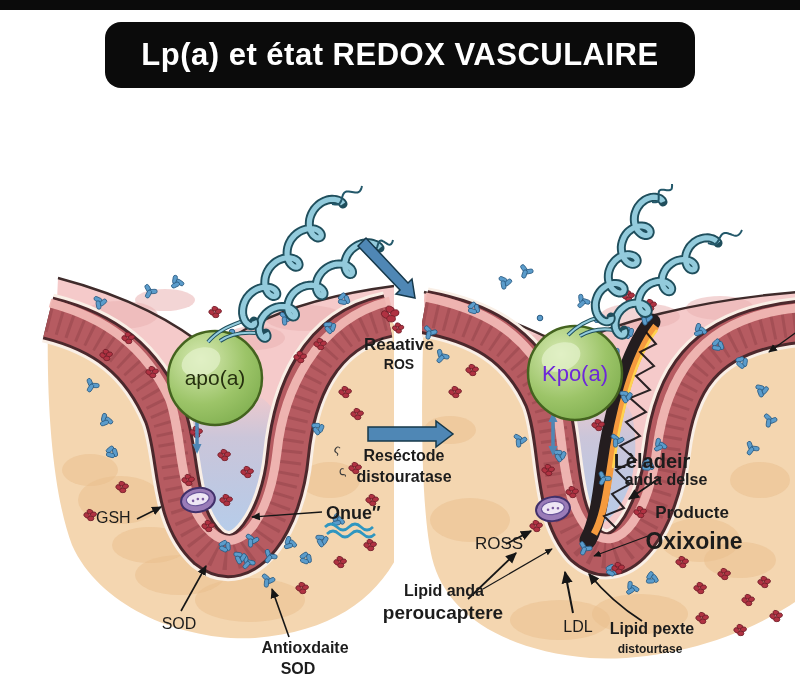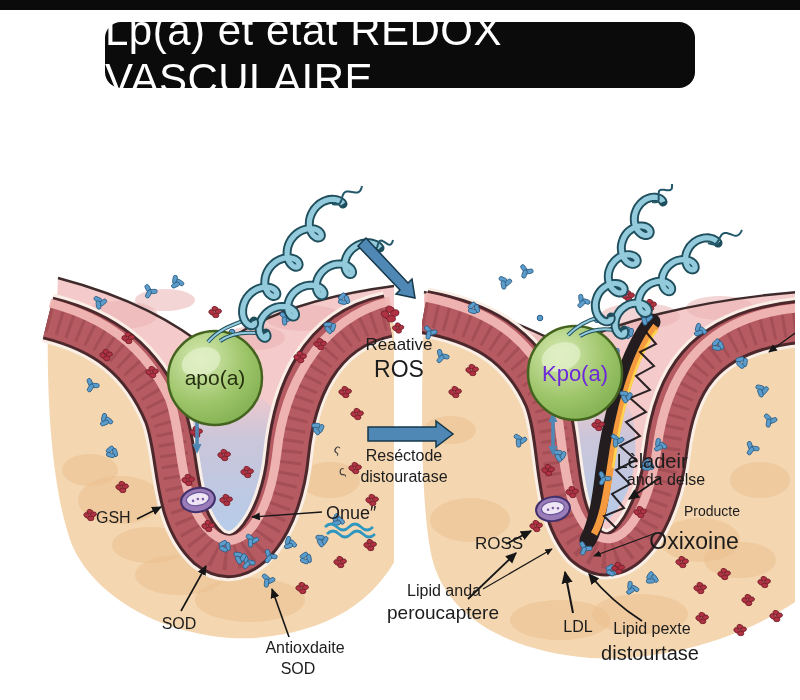--- a/index.html
+++ b/index.html
@@ -1,26 +1,26 @@
 <!DOCTYPE html>
 <html><head>
 <meta charset="utf-8">
 <style>
   html,body{margin:0;padding:0;background:#fff;}
   #stage{position:relative;width:800px;height:700px;background:#fff;overflow:hidden;
          font-family:"Liberation Sans",sans-serif;}
   #topbar{position:absolute;left:0;top:0;width:800px;height:10px;background:#0b0b0b;}
   #banner{position:absolute;left:105px;top:22px;width:590px;height:66px;background:#0b0b0b;
           border-radius:16px;display:flex;align-items:center;justify-content:center;}
-  #banner .t{color:#fff;font-size:42px;font-weight:400;letter-spacing:.5px;}
+  #banner .t{color:#fff;font-size:31px;font-weight:700;letter-spacing:.5px;}
   svg{position:absolute;left:0;top:0;}
   .lbl{position:absolute;color:#1c1c1c;white-space:nowrap;line-height:1.05;}
   .c{transform:translateX(-50%);text-align:center;}
   .b{font-weight:400;}
-  .m{font-weight:400;}
+  .m{font-weight:700;}
 </style>
 </head>
 <body>
 
 <div id="stage">
   <div id="topbar"></div>
 
   <svg id="art" width="800" height="700" viewBox="0 0 800 700">
       <defs>
         <marker id="mk" viewBox="0 0 10 10" refX="8" refY="5" markerWidth="7" markerHeight="7" orient="auto-start-reverse">
@@ -457,35 +457,35 @@
           <polygon points="368,427 436,427 436,421 453,434 436,447 436,441 368,441" fill="#4f87b5" stroke="#16384a" stroke-width="1.5"></polygon>
         </g>
       </g>
     </svg>
 
   <div id="banner">
     <span class="t">Lp(a) et état REDOX VASCULAIRE</span>
   </div>
 
   <div class="lbl c m" style="left:399px;top:336px;font-size:17px">Réaative</div>
-  <div class="lbl c m" style="left:399px;top:357px;font-size:23px">ROS</div>
+  <div class="lbl c m" style="left:399px;top:357px;font-size:14px">ROS</div>
   <div class="lbl c m" style="left:404px;top:448px;font-size:16px">Reséctode</div>
   <div class="lbl c m" style="left:404px;top:469px;font-size:16px">distouratase</div>
 
   <div class="lbl c b" style="left:215px;top:367px;font-size:21px;color:#26300f">apo(a)</div>
   <div class="lbl b" style="left:96px;top:510px;font-size:16px">GSH</div>
   <div class="lbl m" style="left:326px;top:504px;font-size:18px">Onue″</div>
   <div class="lbl c b" style="left:179px;top:616px;font-size:16px">SOD</div>
   <div class="lbl c m" style="left:305px;top:640px;font-size:16px">Antioxdaite</div>
   <div class="lbl c m" style="left:298px;top:661px;font-size:16px">SOD</div>
 
   <div class="lbl c b" style="left:575px;top:362px;font-size:22px;color:#6d28d9">Kpo(a)</div>
   <div class="lbl b" style="left:475px;top:535px;font-size:17px">ROSS</div>
   <div class="lbl c m" style="left:652px;top:451px;font-size:20px">Lèladeir</div>
   <div class="lbl c m" style="left:666px;top:472px;font-size:16px">anda delse</div>
-  <div class="lbl c m" style="left:712px;top:504px;font-size:14px">Producte</div>
+  <div class="lbl c m" style="left:692px;top:504px;font-size:17px">Producte</div>
   <div class="lbl c m" style="left:694px;top:529px;font-size:23px">Oxixoine</div>
   <div class="lbl c m" style="left:444px;top:583px;font-size:16px">Lipid anda</div>
   <div class="lbl c m" style="left:443px;top:603px;font-size:19px">peroucaptere</div>
   <div class="lbl c b" style="left:578px;top:619px;font-size:16px">LDL</div>
   <div class="lbl c m" style="left:652px;top:621px;font-size:16px">Lipid pexte</div>
-  <div class="lbl c m" style="left:650px;top:643px;font-size:20px">distourtase</div>
+  <div class="lbl c m" style="left:650px;top:643px;font-size:12px">distourtase</div>
 </div>
 
 </body></html>

